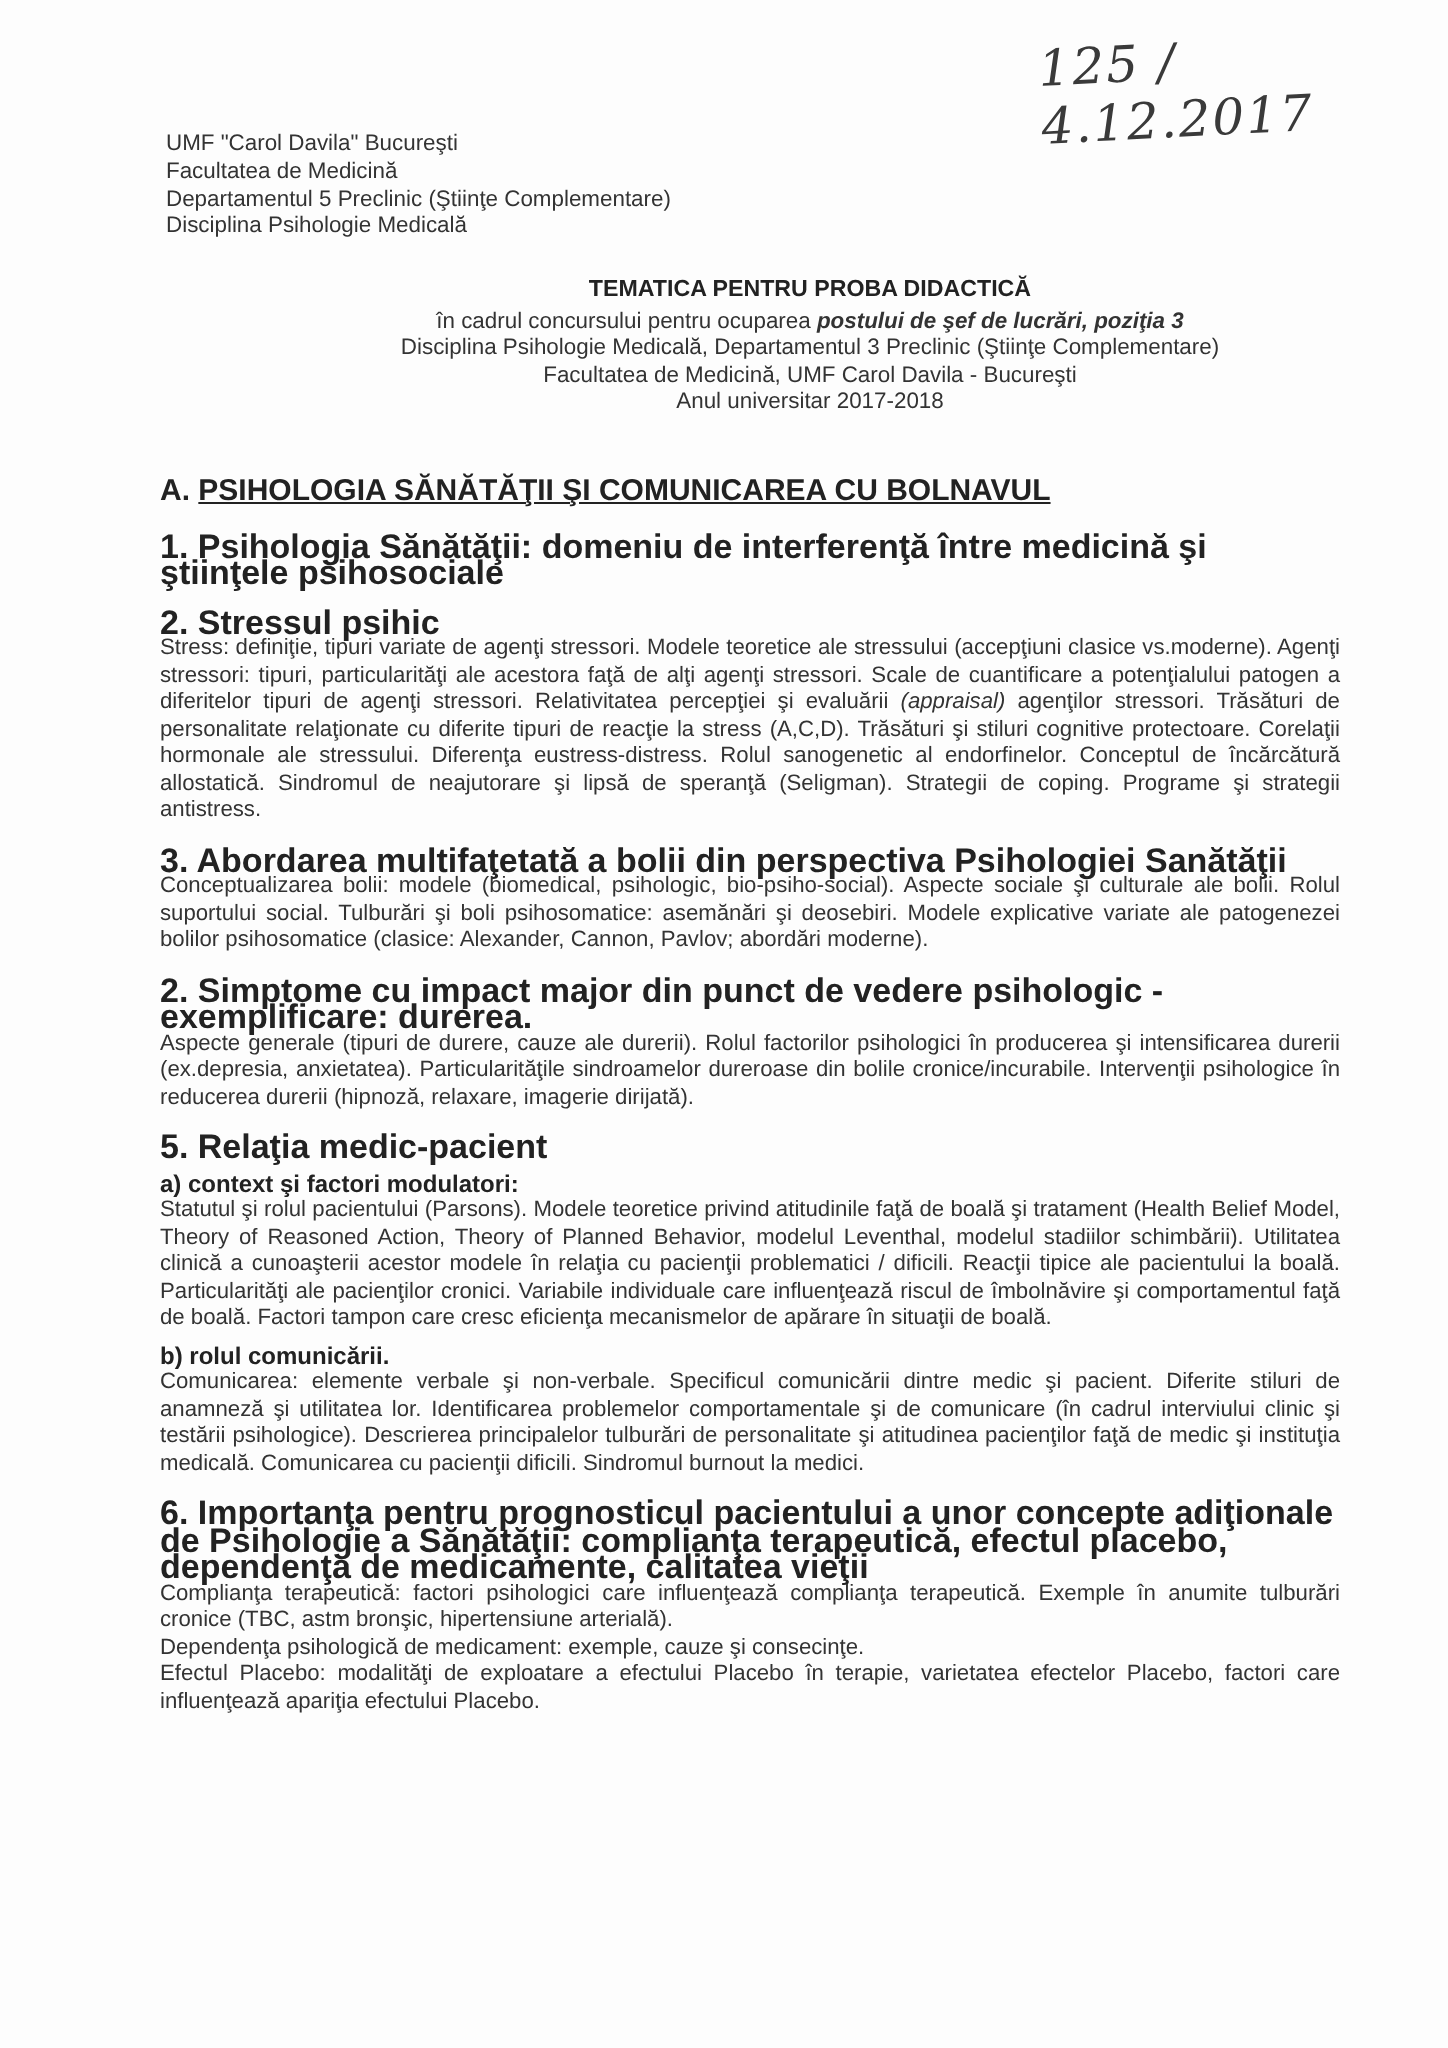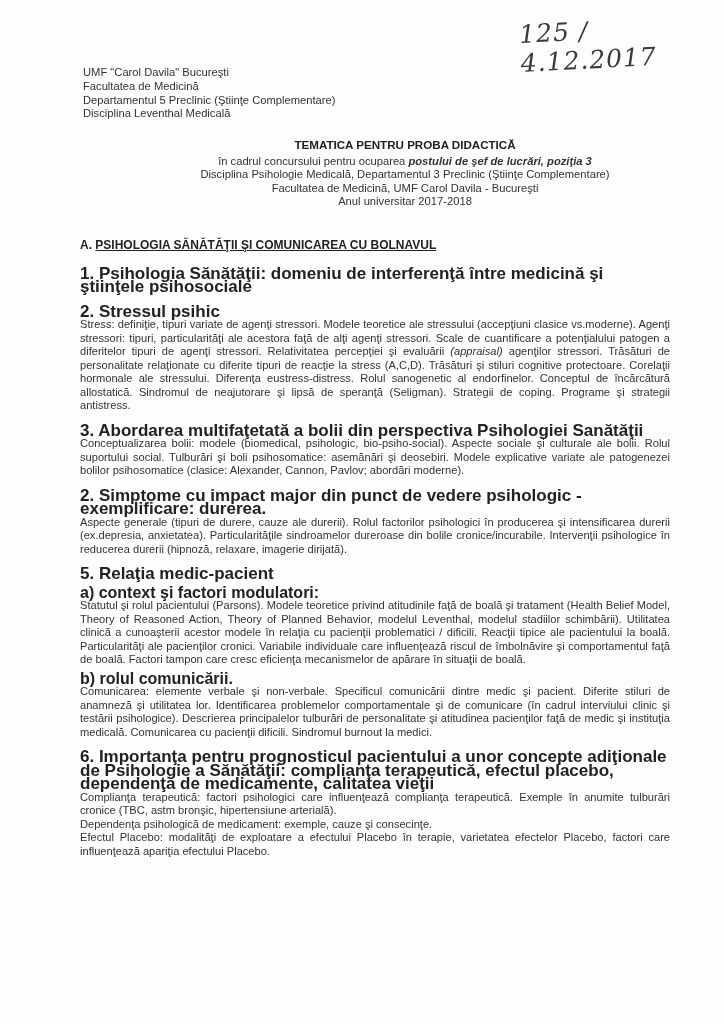--- a/index.html
+++ b/index.html
@@ -9,40 +9,40 @@
   .handwritten { position: absolute; left: 520px; top: 20px; font-family: "DejaVu Serif", serif;
                  font-style: italic; font-size: 25px; color: #3a3a3a; letter-spacing: 1px;
                  transform: rotate(-3deg); transform-origin: left center; }
   .header { position: absolute; left: 83px; top: 66px; font-size: 11.2px; line-height: 13.8px; color: #333; }
   .header div { white-space: nowrap; }
   .titleblock { position: absolute; left: 80px; width: 650px; top: 138px; text-align: center;
                 font-size: 11.2px; line-height: 13.6px; color: #333; }
   .titleblock .main-title { font-weight: bold; font-size: 11.6px; margin-bottom: 3px; color: #222; }
   .titleblock .bi { font-weight: bold; font-style: italic; }
   .body { position: absolute; left: 80px; width: 590px; top: 239px; font-size: 11.1px; line-height: 13.5px; color: #333; }
-  .section-title { font-weight: bold; font-size: 12px; color: #222; margin-bottom: 14px; }
+  .section-title { font-weight: bold; font-size: 15px; color: #222; margin-bottom: 14px; }
   .section-title .ul { text-decoration: underline; }
   .topic { margin-bottom: 11px; }
   .topic-title { font-weight: bold; font-size: 17px; color: #222; }
-  .sub-title { font-weight: bold; font-size: 16px; color: #222; margin-top: 5px; }
+  .sub-title { font-weight: bold; font-size: 12px; color: #222; margin-top: 5px; }
   .para { text-align: justify; }
   .para.left { text-align: left; }
 </style>
 </head>
 <body>
 
 <div class="page">
 
   <div class="handwritten">125 / 4.12.2017</div>
 
   <div class="header">
     <div>UMF "Carol Davila" Bucureşti</div>
     <div>Facultatea de Medicină</div>
     <div>Departamentul 5 Preclinic (Ştiinţe Complementare)</div>
-    <div>Disciplina Leventhal Medicală</div>
+    <div>Disciplina Psihologie Medicală</div>
   </div>
 
   <div class="titleblock">
     <div class="main-title">TEMATICA PENTRU PROBA DIDACTICĂ</div>
     <div>
       <span>în cadrul concursului pentru ocuparea </span><span class="bi">postului de şef de lucrări, poziţia 3</span>
     </div>
     <div>Disciplina Psihologie Medicală, Departamentul 3 Preclinic (Ştiinţe Complementare)</div>
     <div>Facultatea de Medicină, UMF Carol Davila - Bucureşti</div>
     <div>Anul universitar 2017-2018</div>

